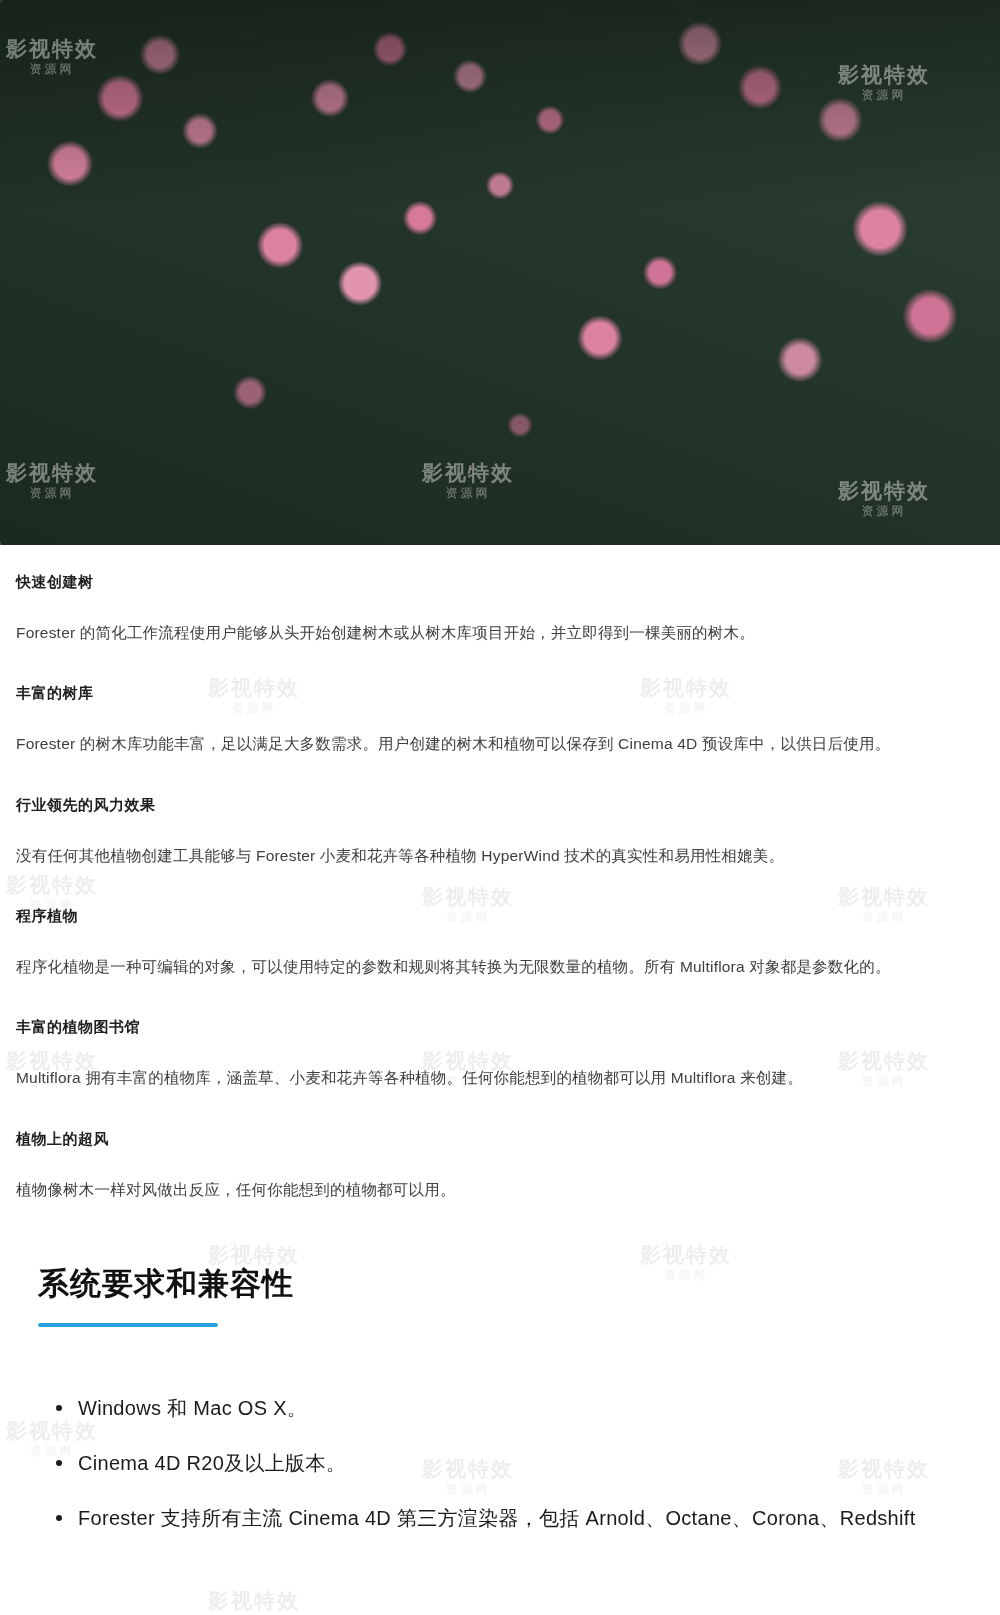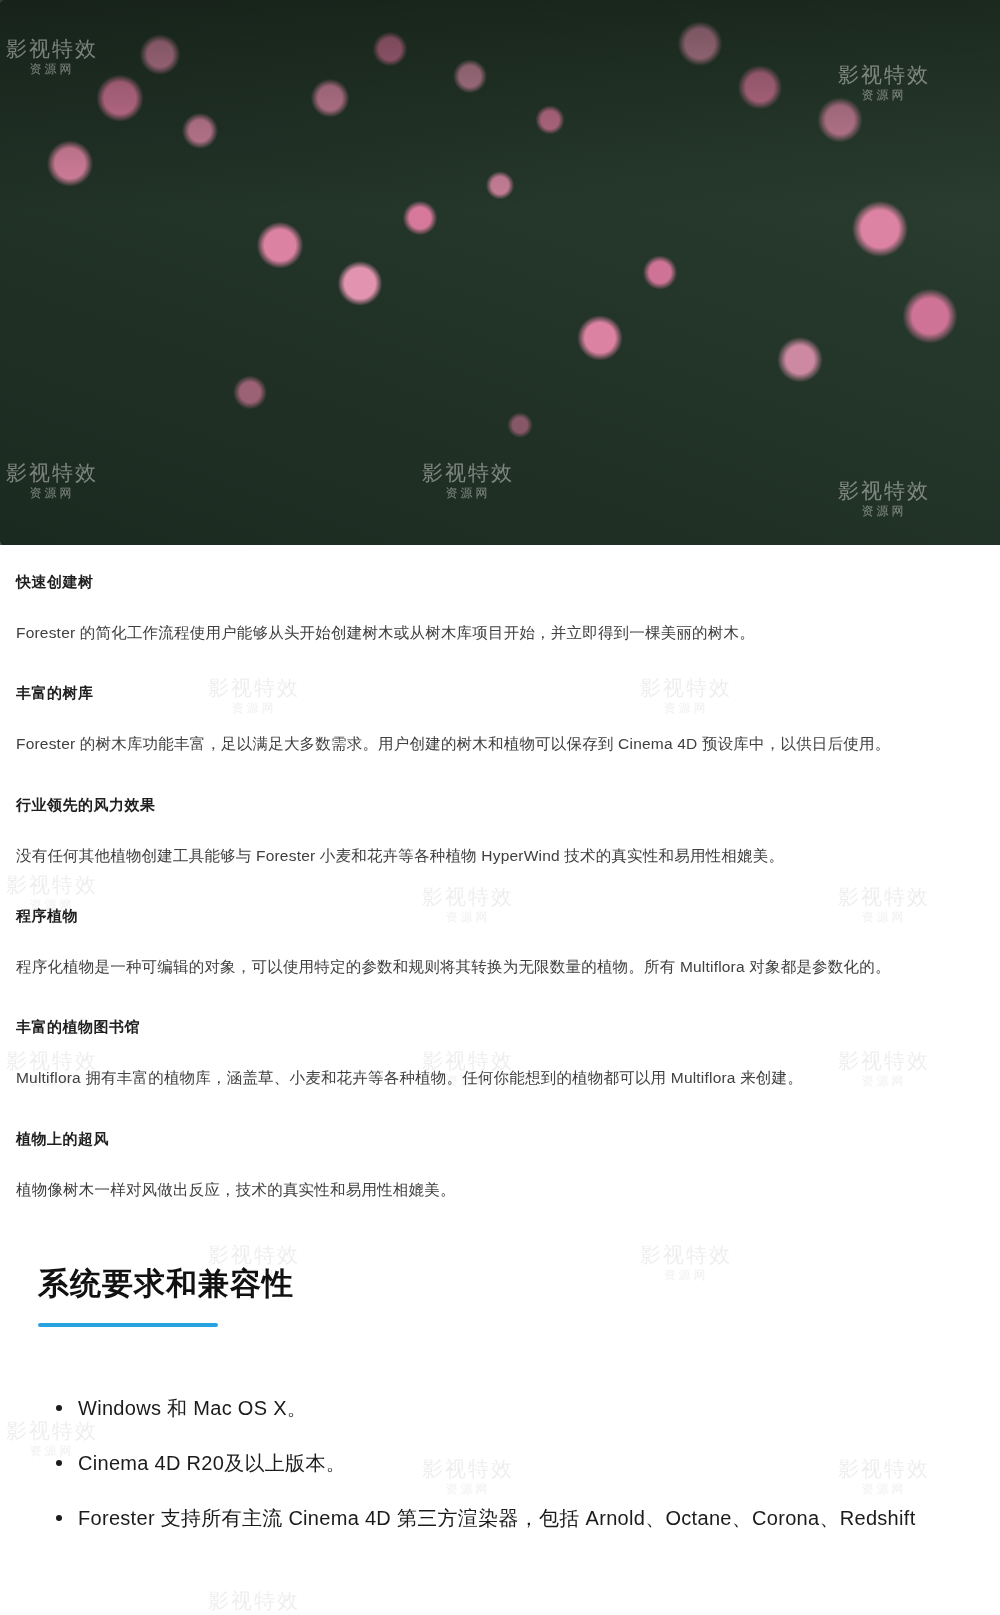--- a/index.html
+++ b/index.html
@@ -64,21 +64,21 @@
 
   
   .wm {
     position: absolute;
     text-align: center;
     line-height: 1.25;
     pointer-events: none;
     user-select: none;
     font-family: "Liberation Sans", sans-serif;
   }
-  .wm .wm-main { font-size: 21px; font-weight: 400; letter-spacing: 2px; }
+  .wm .wm-main { font-size: 21px; font-weight: 700; letter-spacing: 2px; }
   .wm .wm-sub { font-size: 12px; letter-spacing: 3px; }
   .wm-light { color: rgba(255,255,255,0.42); }
   .wm-dark { color: rgba(0,0,0,0.07); }
 
   
   .content {
     padding: 28px 16px 0 16px;
     position: relative;
   }
   h3.sec-head {
@@ -191,21 +191,21 @@
     <p class="sec-body">程序化植物是一种可编辑的对象，可以使用特定的参数和规则将其转换为无限数量的植物。所有 Multiflora 对象都是参数化的。</p>
   </div>
 
   <div class="block">
     <h3 class="sec-head">丰富的植物图书馆</h3>
     <p class="sec-body">Multiflora 拥有丰富的植物库，涵盖草、小麦和花卉等各种植物。任何你能想到的植物都可以用 Multiflora 来创建。</p>
   </div>
 
   <div class="block">
     <h3 class="sec-head">植物上的超风</h3>
-    <p class="sec-body">植物像树木一样对风做出反应，技术的真实性和易用性相媲美。</p>
+    <p class="sec-body">植物像树木一样对风做出反应，任何你能想到的植物都可以用。</p>
   </div>
 
   <div class="big-title-wrap">
     <h2 class="big-title">系统要求和兼容性</h2>
     <div class="title-rule"></div>
   </div>
 
   <ul class="req-list">
     <li>Windows 和 Mac OS X。</li>
     <li>Cinema 4D R20及以上版本。</li>

